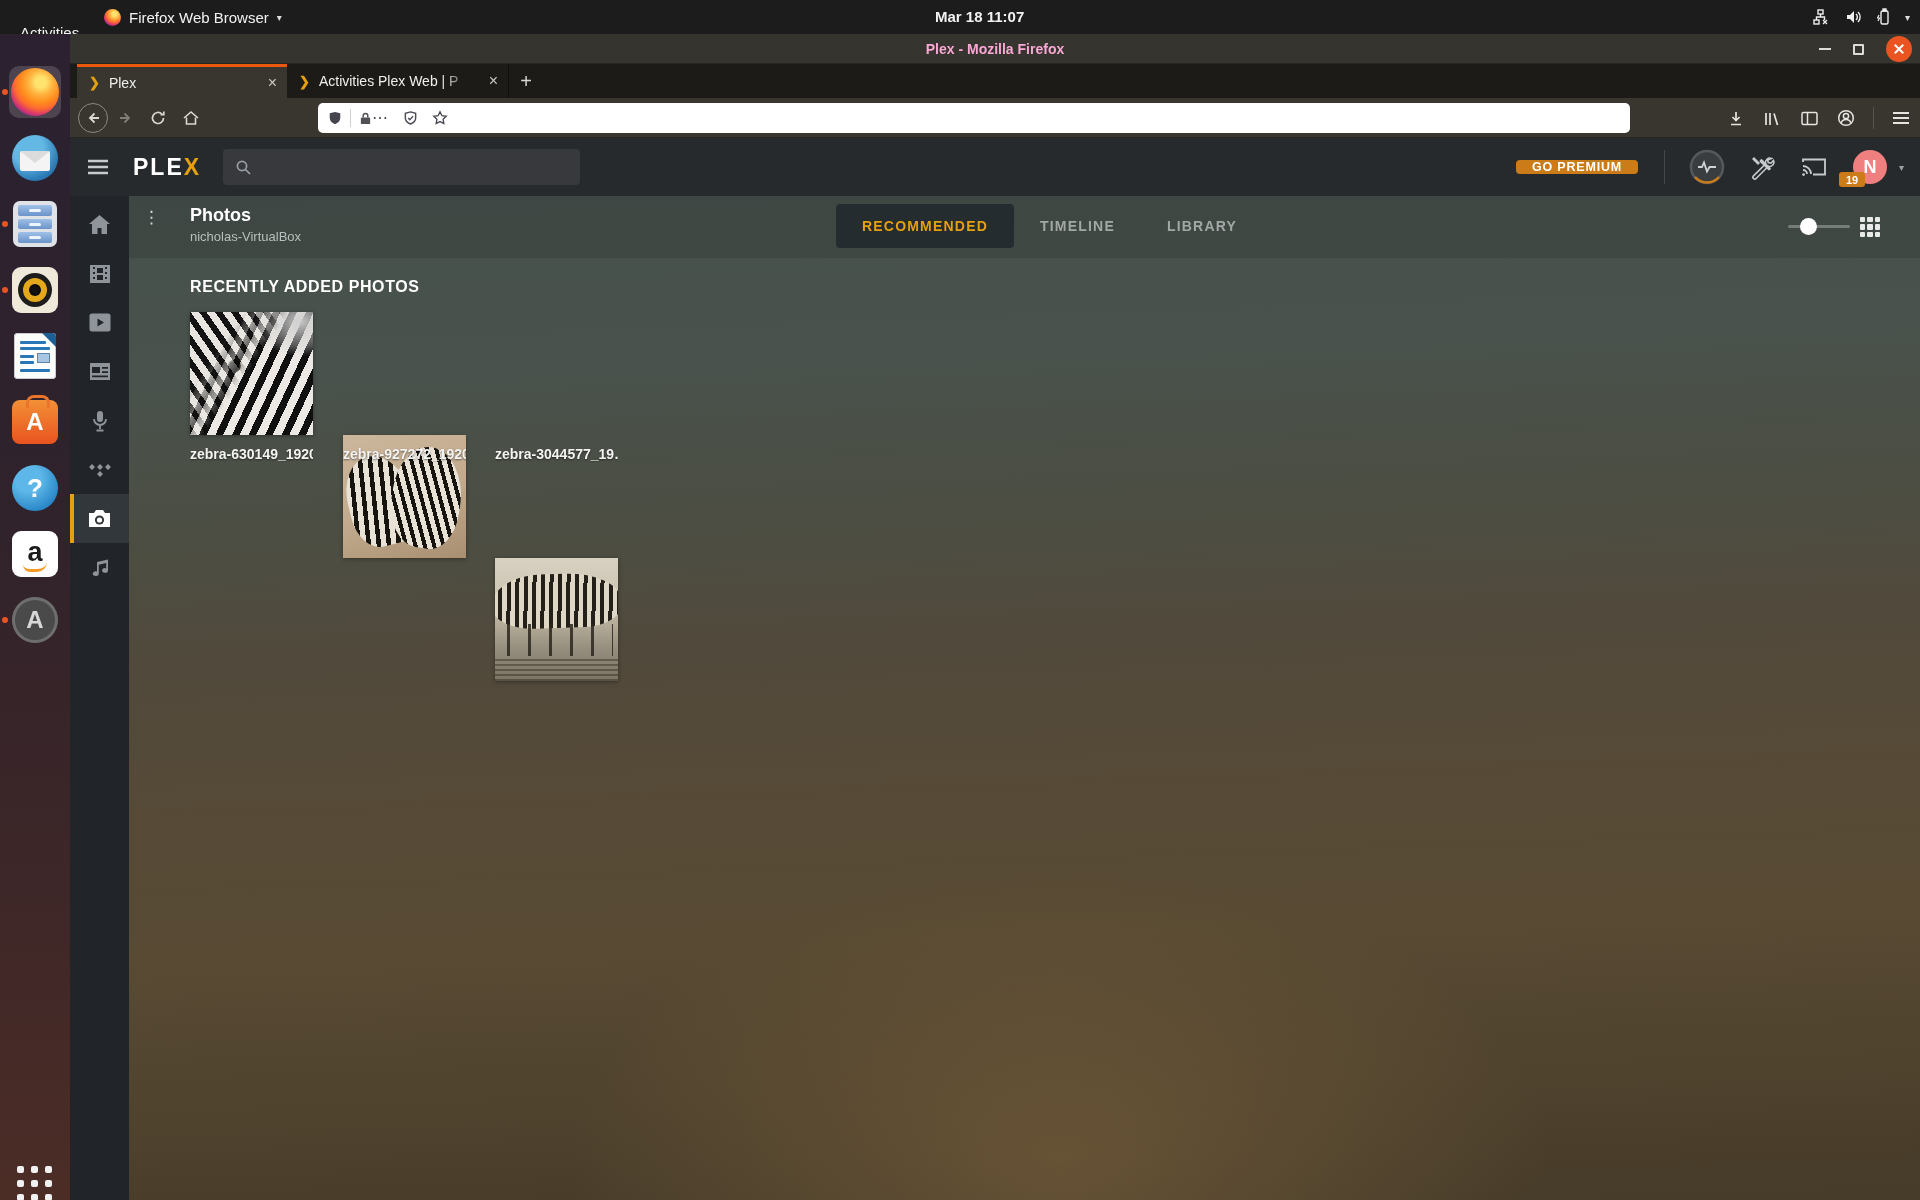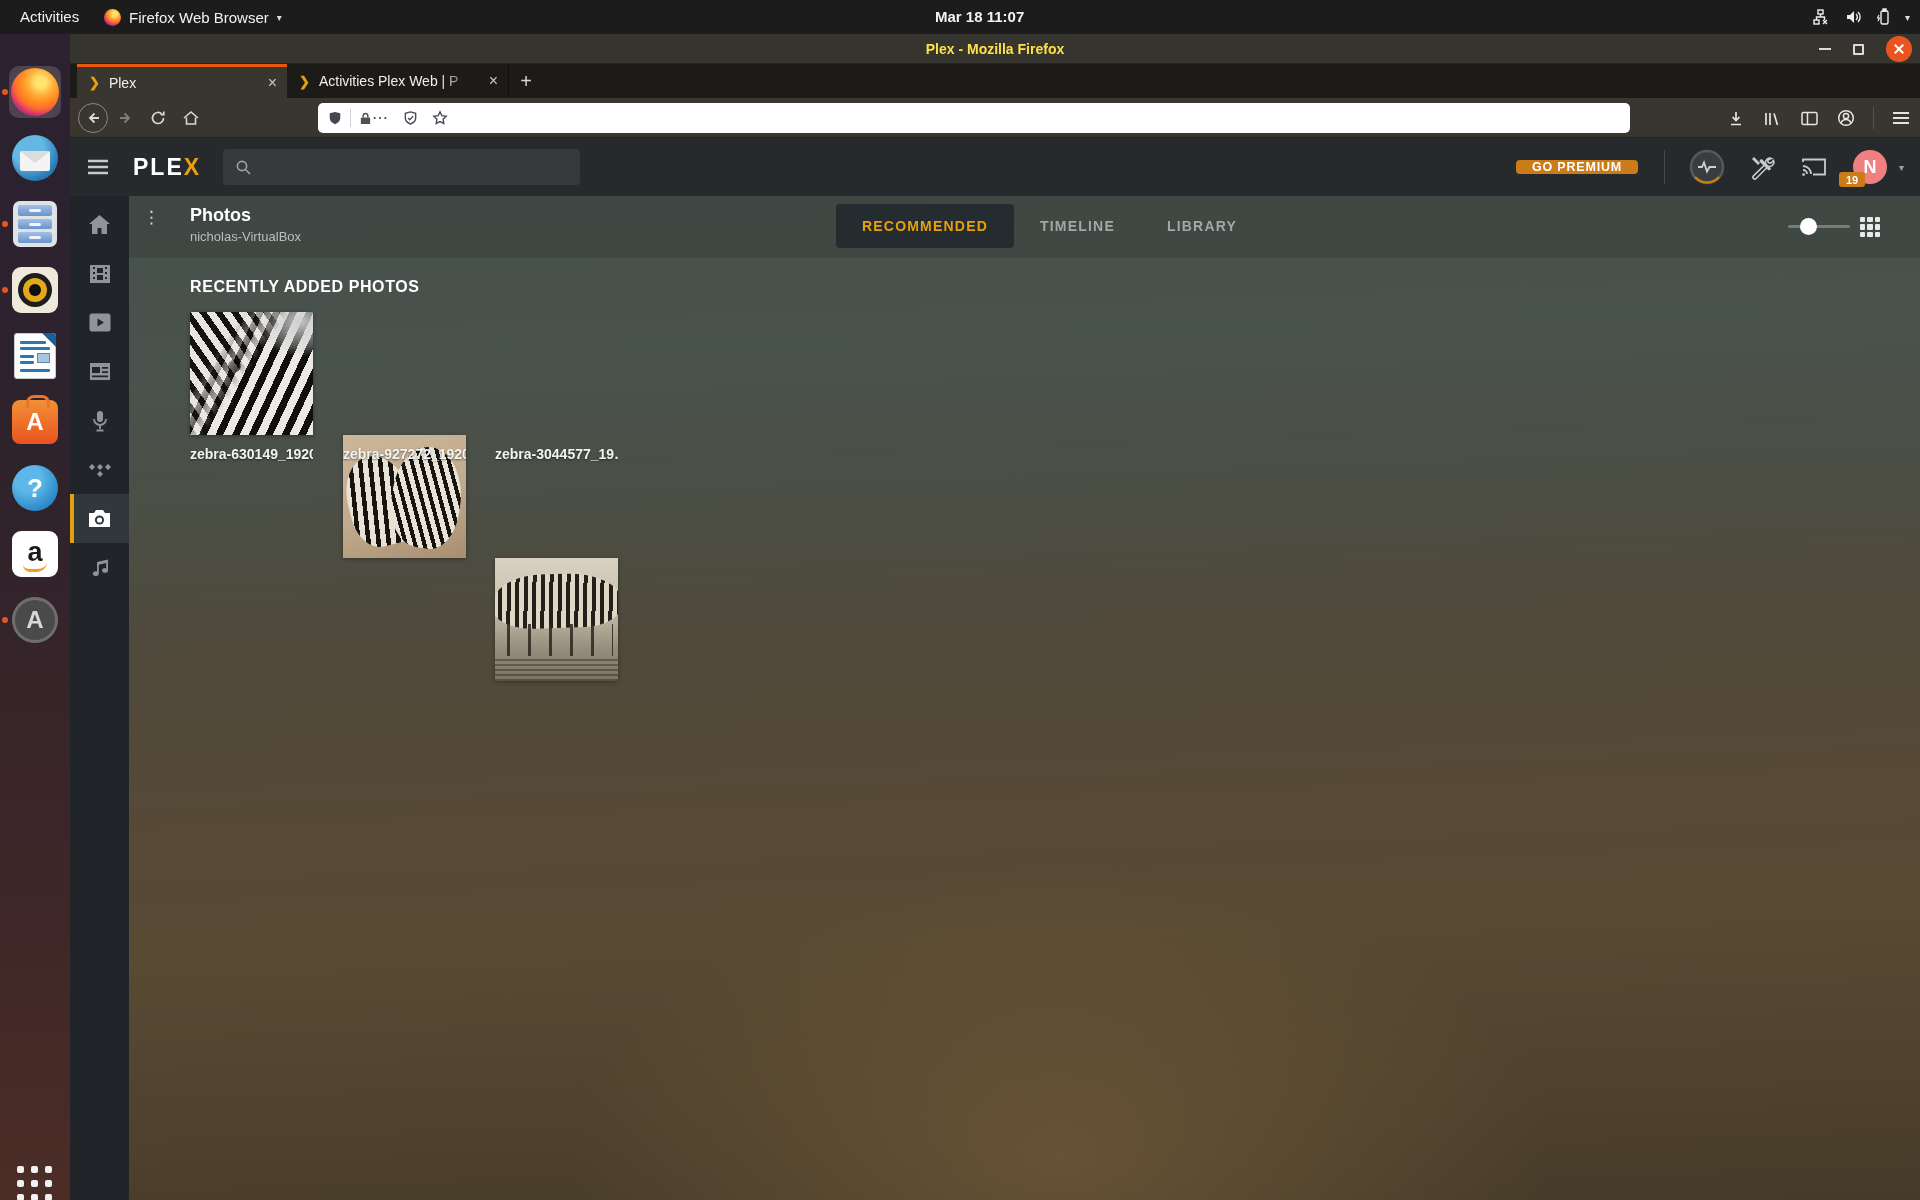--- a/index.html
+++ b/index.html
@@ -3,21 +3,21 @@
 <meta charset="utf-8">
 <style>
   * { margin:0; padding:0; box-sizing:border-box; }
   html,body { width:1920px; height:1200px; overflow:hidden; background:#000;
     font-family:"Liberation Sans", sans-serif; }
   svg { display:block; }
 
   
   #sysbar { position:absolute; left:0; top:0; width:1920px; height:34px;
     background:#1c1c1c; color:#f2f2f2; font-size:15px; }
-  #sysbar .activities { position:absolute; left:14px; top:0; height:34px; line-height:34px; padding:0 6px; }
+  #sysbar .activities { position:absolute; left:14px; top:0; height:34px; line-height:34px; padding:16px 6px; }
   #sysbar .appmenu { position:absolute; left:104px; top:0; height:34px; display:flex; align-items:center; gap:8px; }
   .ff-mini { width:17px; height:17px; border-radius:50%;
     background:radial-gradient(circle at 62% 30%, #ffe36e 0 14%, #ffb13d 30%, #ff6d2e 52%, #d6356f 68%, #7b2d9e 82%, #3a1163 100%); }
   #sysbar .caret-down { font-size:10px; color:#ddd; }
   #sysbar .clock { position:absolute; left:935px; top:0; height:16px; line-height:34px; font-weight:700; }
   #sysbar .tray { position:absolute; right:10px; top:0; height:34px; display:flex; align-items:center; gap:14px; color:#eee; }
 
   
   #dock { position:absolute; left:0; top:34px; width:70px; height:1166px;
     background:linear-gradient(180deg,#2b2130 0%,#2e222c 35%,#3c2628 70%,#4c2d26 100%); }
@@ -68,21 +68,21 @@
     color:#d8d8d8; font-weight:800; font-size:24px; }
   #show-apps { position:absolute; left:17px; top:1132px; width:36px; height:36px;
     display:grid; grid-template-columns:repeat(3,1fr); gap:6px; }
   #show-apps i { width:7px; height:7px; border-radius:2px; background:#f1f1f1; }
 
   
   #browser { position:absolute; left:70px; top:34px; width:1850px; height:1166px; }
   #titlebar { position:absolute; left:0; top:0; width:100%; height:30px; background:#36342e;
     border-bottom:1px solid #26251f; }
   #titlebar .wtitle { position:absolute; left:0; right:0; top:0; height:30px; line-height:30px;
-    text-align:center; color:#fde047; font-size:14px; font-weight:700; }
+    text-align:center; color:#f9a8d4; font-size:14px; font-weight:700; }
   .winbtns { position:absolute; right:8px; top:2px; height:26px; display:flex; align-items:center; gap:22px; }
   .btn-min { width:12px; height:2px; background:#dcdbd7; }
   .btn-restore { width:11px; height:11px; border:2px solid #dcdbd7; border-radius:1px; }
   .btn-close { width:26px; height:26px; border-radius:50%; background:#e95420; position:relative; }
   .btn-close:before,.btn-close:after { content:""; position:absolute; left:7px; top:12px; width:12px; height:2px; background:#fff; }
   .btn-close:before { transform:rotate(45deg);} .btn-close:after { transform:rotate(-45deg);}
 
   #tabbar { position:absolute; left:0; top:30px; width:100%; height:34px; background:#1c1b18; display:flex; }
   .tab { position:relative; height:34px; display:flex; align-items:center; gap:9px; padding:0 10px 0 12px; font-size:14px; }
   .tab .favicon { color:#e5a00d; font-size:13px; font-weight:700; }

